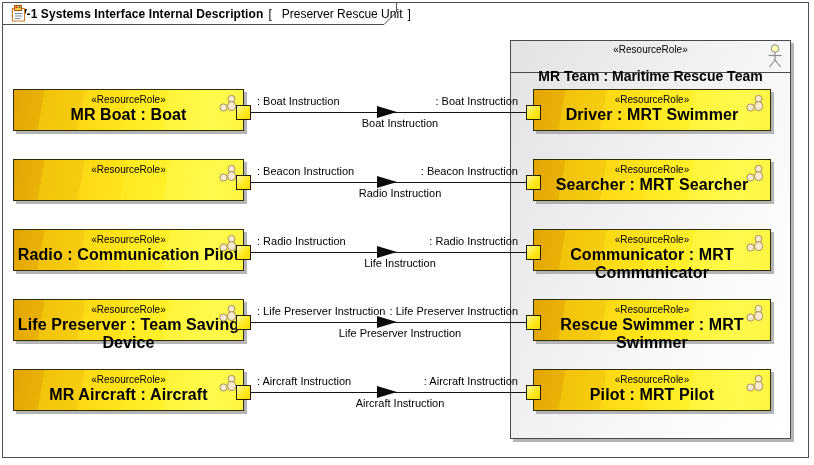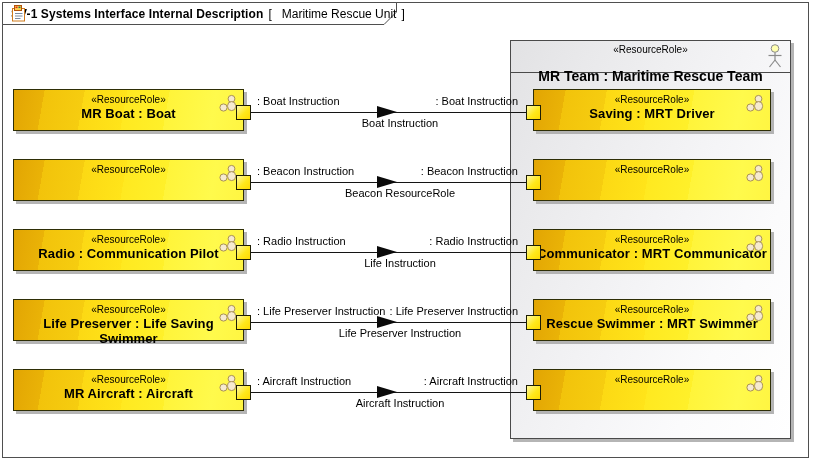--- a/index.html
+++ b/index.html
@@ -39,21 +39,21 @@
   .container-header .nm{font-size:14px;font-weight:bold;margin-top:13px;}
   .actor{position:absolute;right:7px;top:3px;}
   
   .node{
     position:absolute;height:40px;border:1px solid #2e2e06;
     background:linear-gradient(100deg,#e2a503 0%,#eab307 13%,#f2c30b 13%,#f6cd10 30%,#fcd914 30%,#ffe41a 48%,#ffe920 48%,#fff02a 66%,#fff43a 66%,#fffa4c 86%,#fff542 100%);
     box-shadow:3px 3px 0 rgba(168,168,168,.85);
     text-align:center;
   }
   .node .st{font-size:10px;margin-top:4px;}
-  .node .nm{font-size:13px;font-weight:bold;margin-top:1px;letter-spacing:.1px;}
+  .node .nm{font-size:16px;font-weight:bold;margin-top:1px;letter-spacing:.1px;}
   .role-icon{position:absolute;right:5px;top:4px;}
   .lbox{left:13px;width:229px;}
   .rbox{left:533px;width:236px;}
   
   .row{position:absolute;left:0;width:814px;height:0;z-index:2;}
   .conn{position:absolute;left:250px;top:23px;width:277px;height:0;border-top:1px solid #141414;}
   .arrowhead{
     position:absolute;left:377px;top:17px;width:0;height:0;
     border-top:6px solid transparent;border-bottom:6px solid transparent;
     border-left:20px solid #0a0a0a;
@@ -87,21 +87,21 @@
       <svg width="16" height="17" viewBox="0 0 16 17">
         <rect x="1.5" y="3.5" width="12" height="12.5" fill="#ffffff" stroke="#cf7a1d"></rect>
         <rect x="3.5" y="0.5" width="7" height="5" fill="#ffd24d" stroke="#b45309"></rect>
         <rect x="4.5" y="1.5" width="2" height="1.6" fill="#dd2222"></rect>
         <rect x="7.5" y="1.5" width="2" height="1.6" fill="#2a7a4a"></rect>
         <line x1="4" y1="8.5" x2="11.5" y2="8.5" stroke="#7a8aa0"></line>
         <line x1="4" y1="11" x2="11.5" y2="11" stroke="#7a8aa0"></line>
         <line x1="4" y1="13.5" x2="9.5" y2="13.5" stroke="#7a8aa0"></line>
       </svg>
     </span>
-    <span>Maritime Rescue Unit</span>
+    <span>Preserver Rescue Unit</span>
     <span class="bracket">]</span>
   </div>
 </div>
 
 <div class="container-box">
   <div class="container-header">
     <div class="st">«ResourceRole»</div>
     <div class="nm">MR Team : Maritime Rescue Team</div>
     <span class="actor">
       <svg width="16" height="25" viewBox="0 0 16 25">
@@ -124,21 +124,21 @@
     <span class="role-icon">
       <svg width="19" height="19" viewBox="0 0 19 19">
         <circle cx="4.5" cy="13.5" r="3.6" fill="#f6ead0" stroke="#a89058"></circle>
         <circle cx="12.5" cy="4.8" r="3.4" fill="#f6ead0" stroke="#a89058"></circle>
         <rect x="8.6" y="7.6" width="8" height="9" rx="4" fill="#f6ead0" stroke="#a89058"></rect>
       </svg>
     </span>
   </div>
   <div class="node rbox">
     <div class="st">«ResourceRole»</div>
-    <div class="nm">Saving : MRT Driver</div>
+    <div class="nm">Driver : MRT Swimmer</div>
     <span class="role-icon">
       <svg width="19" height="19" viewBox="0 0 19 19">
         <circle cx="4.5" cy="13.5" r="3.6" fill="#f6ead0" stroke="#a89058"></circle>
         <circle cx="12.5" cy="4.8" r="3.4" fill="#f6ead0" stroke="#a89058"></circle>
         <rect x="8.6" y="7.6" width="8" height="9" rx="4" fill="#f6ead0" stroke="#a89058"></rect>
       </svg>
     </span>
   </div>
   <div class="port port-src"></div>
   <div class="port port-tgt"></div>
@@ -155,33 +155,34 @@
     <span class="role-icon">
       <svg width="19" height="19" viewBox="0 0 19 19">
         <circle cx="4.5" cy="13.5" r="3.6" fill="#f6ead0" stroke="#a89058"></circle>
         <circle cx="12.5" cy="4.8" r="3.4" fill="#f6ead0" stroke="#a89058"></circle>
         <rect x="8.6" y="7.6" width="8" height="9" rx="4" fill="#f6ead0" stroke="#a89058"></rect>
       </svg>
     </span>
   </div>
   <div class="node rbox">
     <div class="st">«ResourceRole»</div>
+    <div class="nm">Searcher : MRT Searcher</div>
     <span class="role-icon">
       <svg width="19" height="19" viewBox="0 0 19 19">
         <circle cx="4.5" cy="13.5" r="3.6" fill="#f6ead0" stroke="#a89058"></circle>
         <circle cx="12.5" cy="4.8" r="3.4" fill="#f6ead0" stroke="#a89058"></circle>
         <rect x="8.6" y="7.6" width="8" height="9" rx="4" fill="#f6ead0" stroke="#a89058"></rect>
       </svg>
     </span>
   </div>
   <div class="port port-src"></div>
   <div class="port port-tgt"></div>
   <div class="clabel lbl-src">: Beacon Instruction</div>
   <div class="clabel lbl-tgt">: Beacon Instruction</div>
-  <div class="clabel lbl-flow">Beacon ResourceRole</div>
+  <div class="clabel lbl-flow">Radio Instruction</div>
 </div>
 
 <div class="row" style="top:229px">
   <div class="conn"></div>
   <div class="arrowhead"></div>
   <div class="node lbox">
     <div class="st">«ResourceRole»</div>
     <div class="nm">Radio : Communication Pilot</div>
     <span class="role-icon">
       <svg width="19" height="19" viewBox="0 0 19 19">
@@ -207,21 +208,21 @@
   <div class="clabel lbl-src">: Radio Instruction</div>
   <div class="clabel lbl-tgt">: Radio Instruction</div>
   <div class="clabel lbl-flow">Life Instruction</div>
 </div>
 
 <div class="row" style="top:299px">
   <div class="conn"></div>
   <div class="arrowhead"></div>
   <div class="node lbox">
     <div class="st">«ResourceRole»</div>
-    <div class="nm">Life Preserver : Life Saving Swimmer</div>
+    <div class="nm">Life Preserver : Team Saving Device</div>
     <span class="role-icon">
       <svg width="19" height="19" viewBox="0 0 19 19">
         <circle cx="4.5" cy="13.5" r="3.6" fill="#f6ead0" stroke="#a89058"></circle>
         <circle cx="12.5" cy="4.8" r="3.4" fill="#f6ead0" stroke="#a89058"></circle>
         <rect x="8.6" y="7.6" width="8" height="9" rx="4" fill="#f6ead0" stroke="#a89058"></rect>
       </svg>
     </span>
   </div>
   <div class="node rbox">
     <div class="st">«ResourceRole»</div>
@@ -250,20 +251,21 @@
     <span class="role-icon">
       <svg width="19" height="19" viewBox="0 0 19 19">
         <circle cx="4.5" cy="13.5" r="3.6" fill="#f6ead0" stroke="#a89058"></circle>
         <circle cx="12.5" cy="4.8" r="3.4" fill="#f6ead0" stroke="#a89058"></circle>
         <rect x="8.6" y="7.6" width="8" height="9" rx="4" fill="#f6ead0" stroke="#a89058"></rect>
       </svg>
     </span>
   </div>
   <div class="node rbox">
     <div class="st">«ResourceRole»</div>
+    <div class="nm">Pilot : MRT Pilot</div>
     <span class="role-icon">
       <svg width="19" height="19" viewBox="0 0 19 19">
         <circle cx="4.5" cy="13.5" r="3.6" fill="#f6ead0" stroke="#a89058"></circle>
         <circle cx="12.5" cy="4.8" r="3.4" fill="#f6ead0" stroke="#a89058"></circle>
         <rect x="8.6" y="7.6" width="8" height="9" rx="4" fill="#f6ead0" stroke="#a89058"></rect>
       </svg>
     </span>
   </div>
   <div class="port port-src"></div>
   <div class="port port-tgt"></div>

